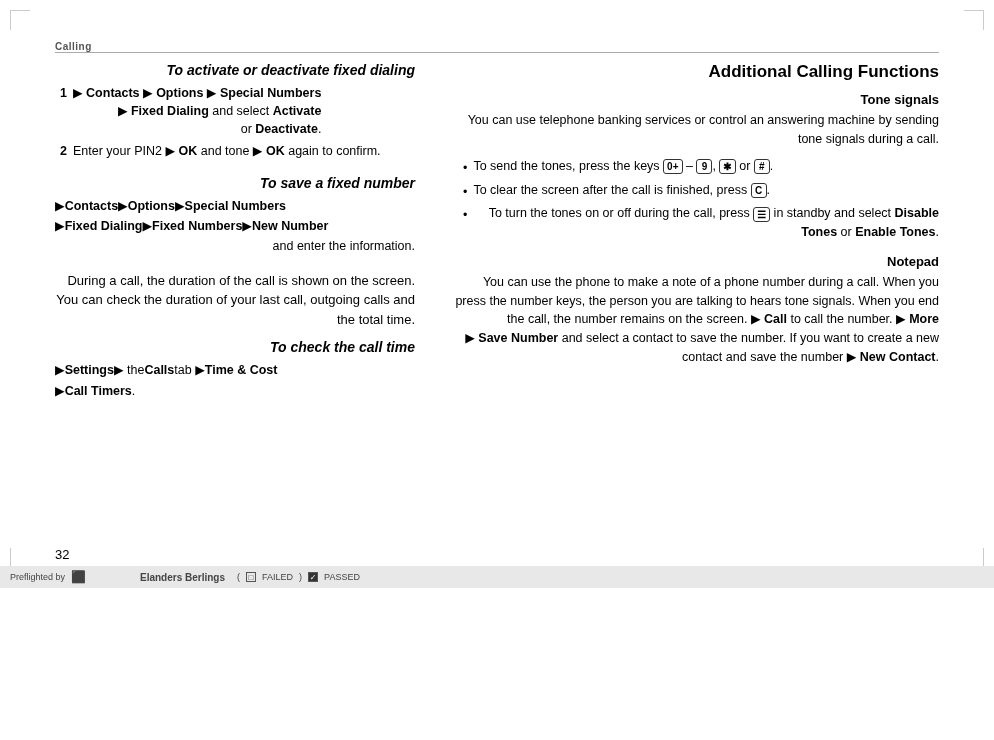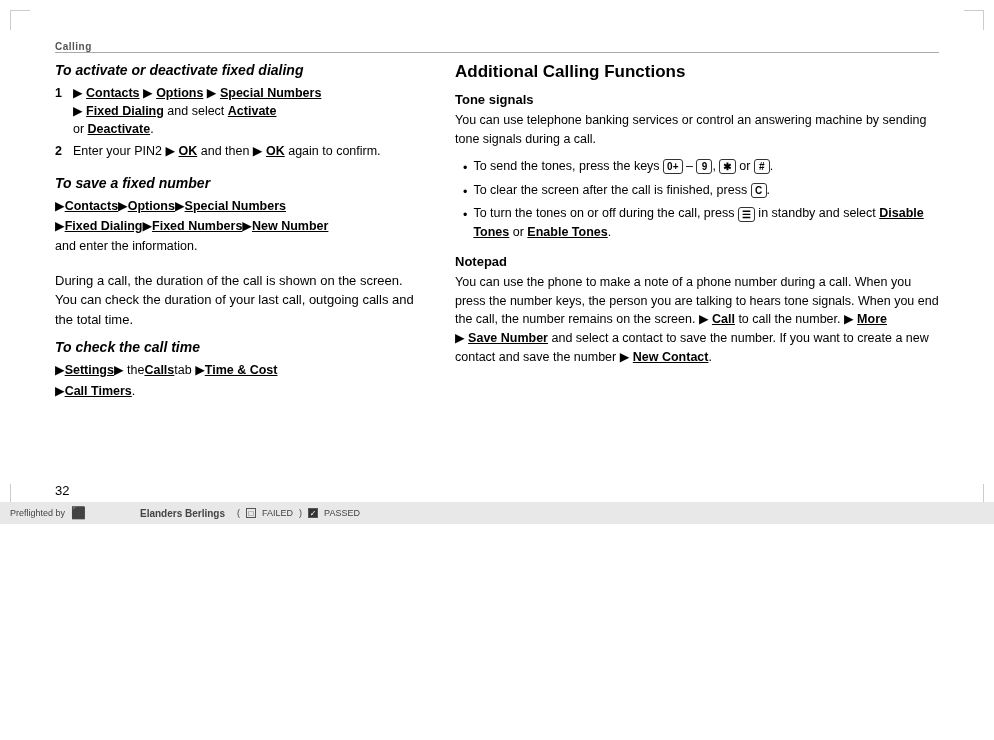--- a/index.html
+++ b/index.html
@@ -8,23 +8,24 @@
       height: 740px;
       background: #fff;
       font-family: Arial, Helvetica, sans-serif;
       font-size: 13px;
       color: #000;
       overflow: hidden;
     }
 
     .page {
       width: 994px;
-      height: 524px;
+      height: 588px;
       position: relative;
       background: #fff;
+      text-align: right;
     }
 
     .corner-marks {
       position: absolute;
       top: 0; left: 0; right: 0; bottom: 0;
       pointer-events: none;
     }
 
     .corner {
       position: absolute;
@@ -61,21 +62,20 @@
     .arrow-item {
       display: flex;
       align-items: flex-start;
       font-size: 12.5px;
       line-height: 1.45;
       margin-bottom: 2px;
     }
 
     .bold-link {
       font-weight: bold;
-      text-decoration: underline;
     }
 
     .call-time-section {
       margin-top: 16px;
       margin-bottom: 14px;
     }
 
     .call-time-header {
       display: flex;
       align-items: center;
@@ -219,21 +219,21 @@
             <br>
             <span>▶ </span><span class="bold-link">Fixed Dialing</span><span> and select </span><span class="bold-link">Activate</span>
             <br>
             <span>or </span><span class="bold-link">Deactivate</span><span>.</span>
           </div>
         </div>
 
         <div class="numbered-item">
           <span class="num">2</span>
           <div>
-            <span>Enter your PIN2 ▶ </span><span class="bold-link">OK</span><span> and then ▶ </span><span class="bold-link">OK</span><span> again to confirm.</span>
+            <span>Enter your PIN2 ▶ </span><span class="bold-link">OK</span><span> and tone ▶ </span><span class="bold-link">OK</span><span> again to confirm.</span>
           </div>
         </div>
       </div>
 
       <div style="margin-bottom:0;">
         <div class="section-title">To save a fixed number</div>
         <div class="arrow-item">
           <span>▶ </span>
             <span class="bold-link">Contacts</span>
             <span> ▶ </span>

